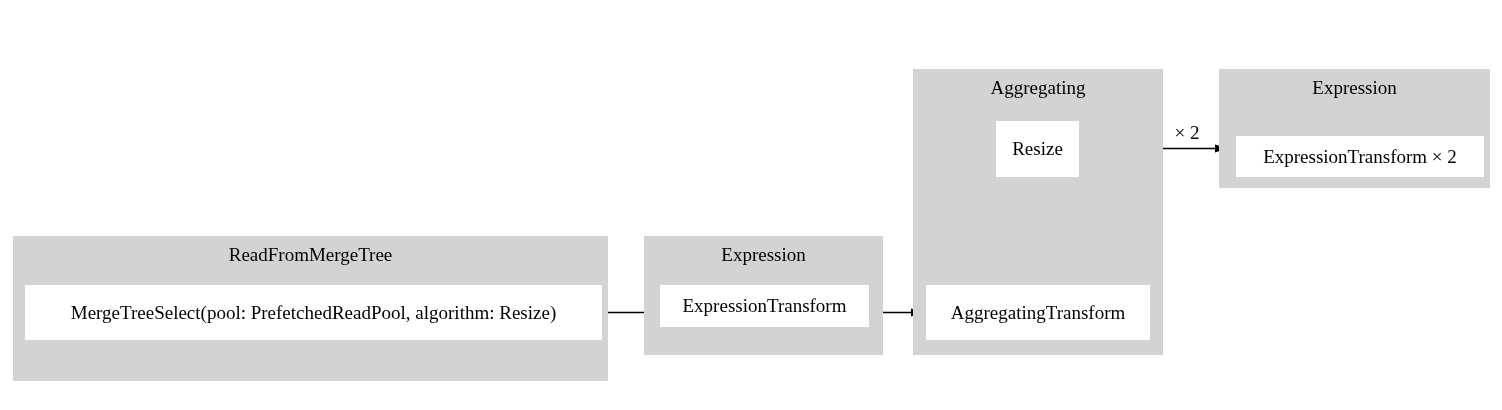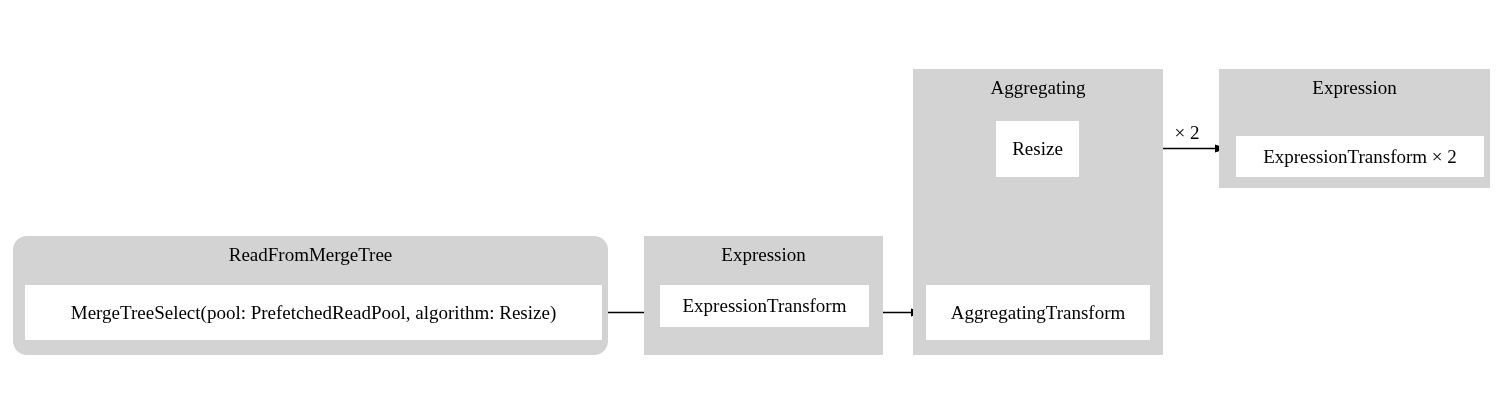--- a/index.html
+++ b/index.html
@@ -69,21 +69,21 @@
       <marker id="arrowhead" viewBox="0 0 13 10" markerWidth="13" markerHeight="10" refX="12.5" refY="5" orient="auto" markerUnits="userSpaceOnUse">
         <path d="M0,0.8 L13,5 L0,9.2 Z" fill="#000000"></path>
       </marker>
     </defs>
     <line class="edge-line" x1="603" y1="312.5" x2="656" y2="312.5" marker-end="url(#arrowhead)"></line>
     <line class="edge-line" x1="870" y1="312.5" x2="923" y2="312.5" marker-end="url(#arrowhead)"></line>
     <line class="edge-line" x1="1037" y1="284" x2="1037" y2="180" marker-end="url(#arrowhead)"></line>
     <line class="edge-line" x1="1080" y1="148.5" x2="1227" y2="148.5" marker-end="url(#arrowhead)"></line>
   </svg>
 
-  <div class="cluster" style="left:13px; top:236px; width:595px; height:119px;border-radius:14px;">
+  <div class="cluster" style="left:13px; top:236px; width:595px; height:145px;">
     <div class="cluster-label">ReadFromMergeTree</div>
     <div class="node" style="left:12px; top:49px; width:577px; height:55px;">MergeTreeSelect(pool: PrefetchedReadPool, algorithm: Resize)</div>
   </div>
 
   <div class="cluster" style="left:644px; top:236px; width:239px; height:119px;">
     <div class="cluster-label">Expression</div>
     <div class="node" style="left:16px; top:49px; width:209px; height:42px;">ExpressionTransform</div>
   </div>
 
   <div class="cluster" style="left:913px; top:69px; width:250px; height:286px;">

